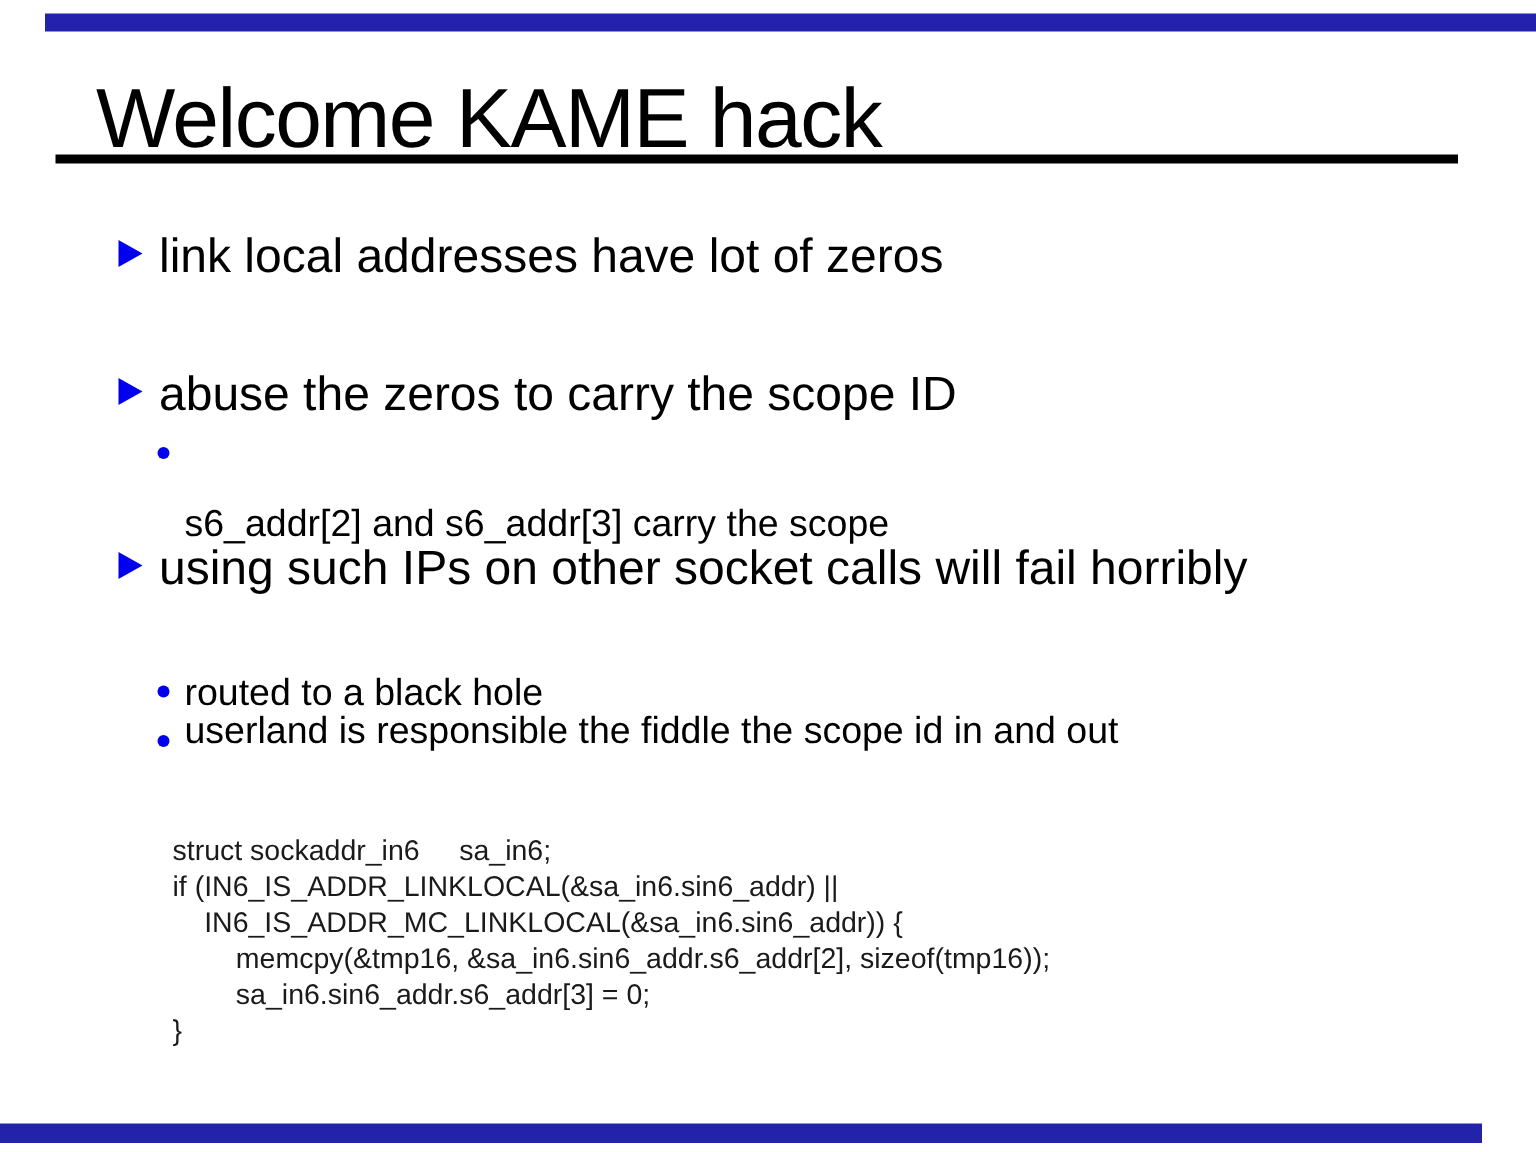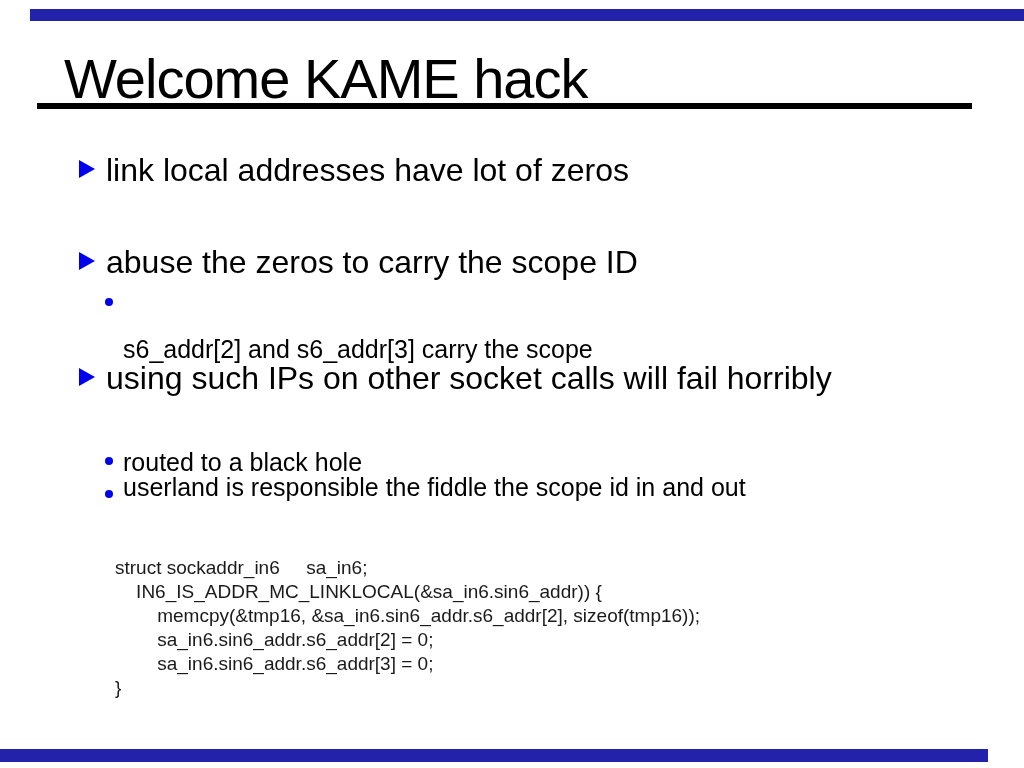--- a/index.html
+++ b/index.html
@@ -116,20 +116,20 @@
 
 <span class="tri tri-3"></span>
 <div class="btext btext-3">using such IPs on other socket calls will fail horribly</div>
 <span class="dot dot-3a"></span>
 <div class="stext stext-3a">routed to a black hole</div>
 <span class="dot dot-3b"></span>
 <div class="stext stext-3b">userland is responsible the fiddle the scope id in and out</div>
 
 <div class="code-block">
   <div class="code-line">struct sockaddr_in6     sa_in6;</div>
+  <div class="code-line">if (IN6_IS_ADDR_LINKLOCAL(&amp;sa_in6.sin6_addr) ||</div>
   <div class="code-line">    IN6_IS_ADDR_MC_LINKLOCAL(&amp;sa_in6.sin6_addr)) {</div>
   <div class="code-line">        memcpy(&amp;tmp16, &amp;sa_in6.sin6_addr.s6_addr[2], sizeof(tmp16));</div>
-  <div class="code-line">        sa_in6.sin6_addr.s6_addr[2] = 0;</div>
   <div class="code-line">        sa_in6.sin6_addr.s6_addr[3] = 0;</div>
   <div class="code-line">}</div>
 </div>
 
 <div class="bar bar-bottom"></div>
 
 </body></html>

